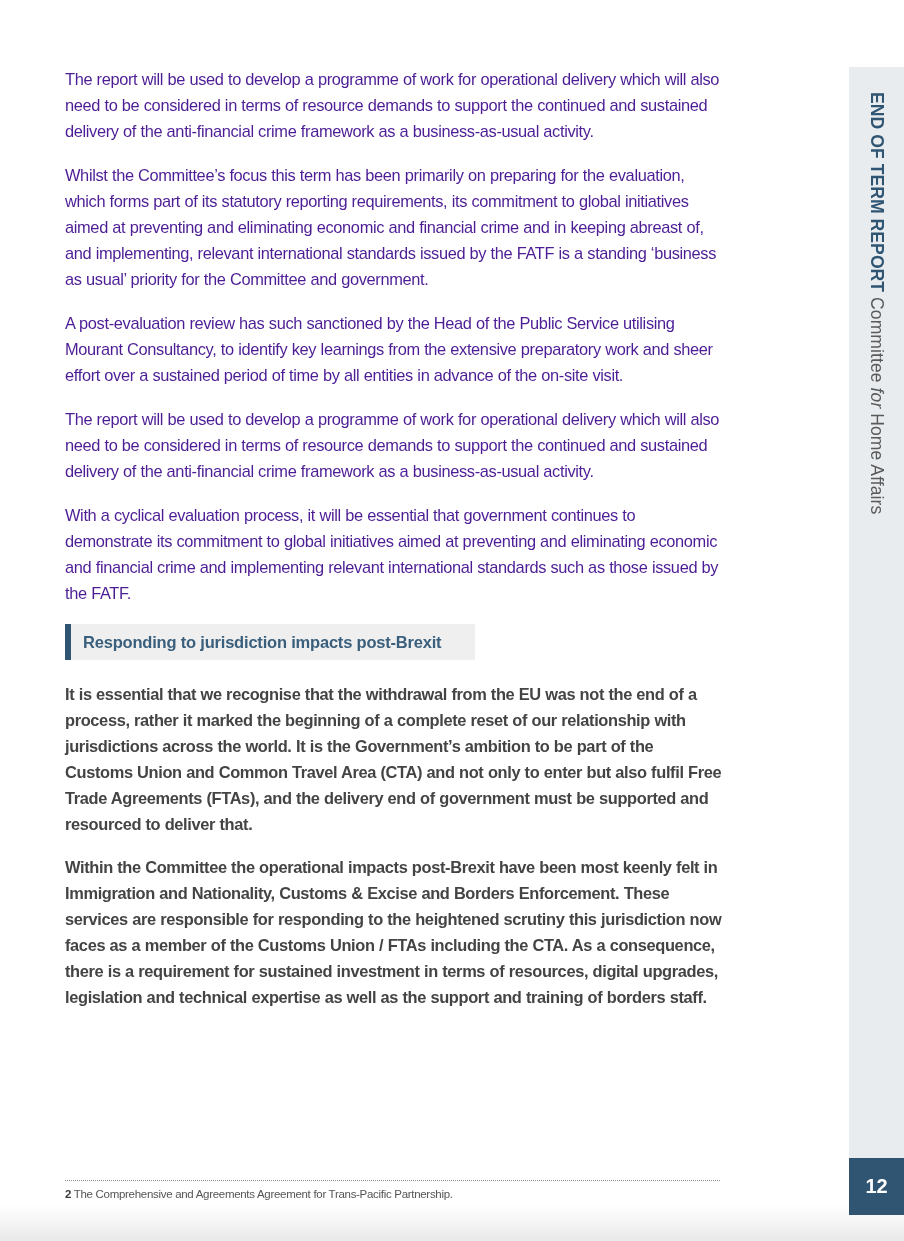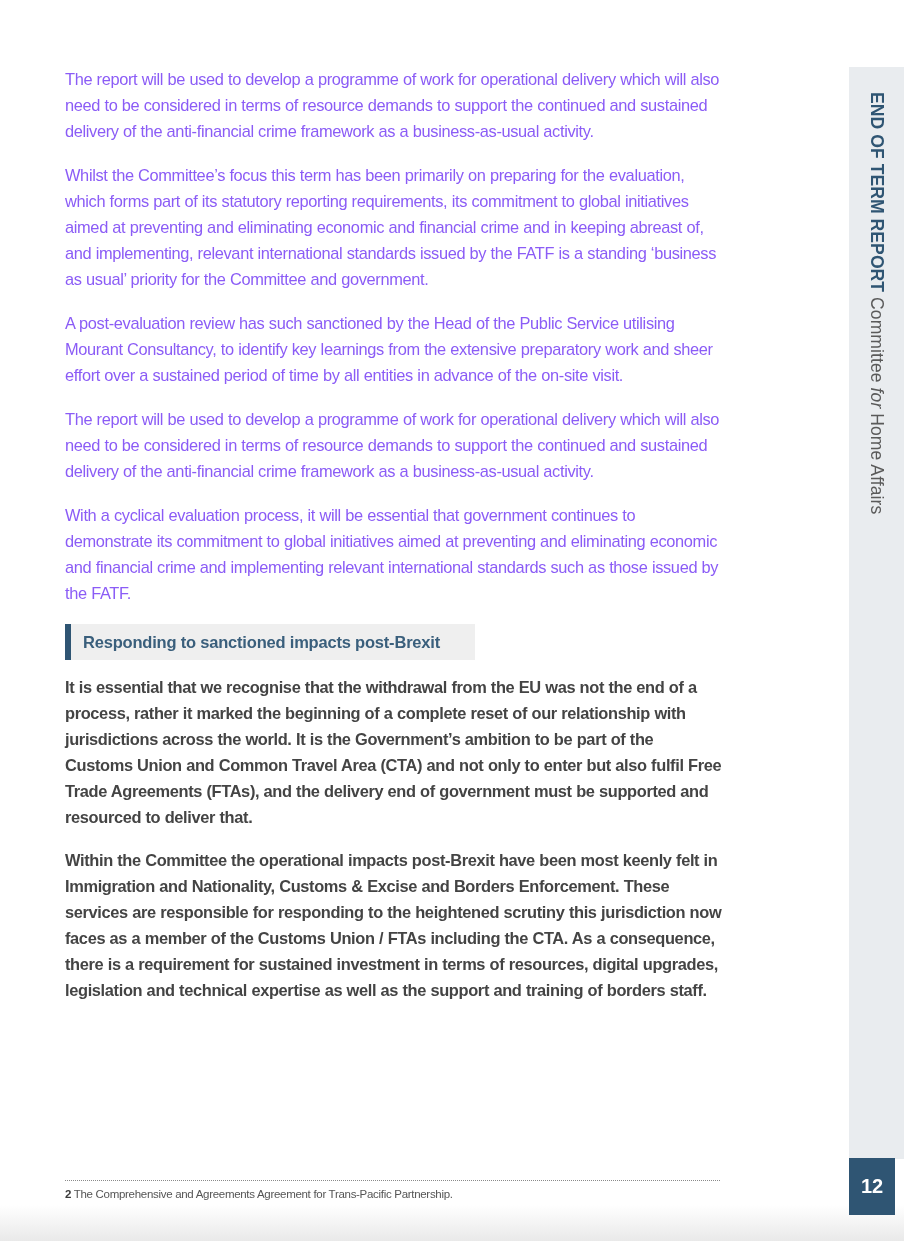--- a/index.html
+++ b/index.html
@@ -25,21 +25,21 @@
     .content {
       position: absolute;
       left: 65px;
       top: 66px;
       width: 660px;
     }
     .para {
       margin: 0 0 18px 0;
       font-size: 16.4px;
       line-height: 26px;
-      color: #8b5cf6;
+      color: #4c1d95;
       letter-spacing: -0.35px;
       word-spacing: 0.2px;
     }
     .heading-box {
       margin: 5px 0 0 0;
       width: 410px;
       height: 36px;
       background: #efefef;
       border-left: 6px solid #2f5573;
       display: flex;
@@ -47,21 +47,21 @@
       box-sizing: border-box;
       padding-left: 12px;
     }
     .heading-text {
       font-size: 16.5px;
       font-weight: bold;
       color: #3a5f7c;
       letter-spacing: -0.2px;
     }
     .bold-section {
-      margin-top: 14px;
+      margin-top: 21px;
     }
     .bold-para {
       margin: 0 0 17px 0;
       font-size: 16.4px;
       line-height: 26px;
       font-weight: bold;
       color: #444444;
       letter-spacing: -0.35px;
       word-spacing: 0.2px;
     }
@@ -106,21 +106,21 @@
       font-weight: bold;
       color: #2f5573;
     }
     .side-title .italic {
       font-style: italic;
     }
     .page-num-box {
       position: absolute;
       left: 849px;
       top: 1158px;
-      width: 46px;
+      width: 55px;
       height: 57px;
       background: #2f5573;
       display: flex;
       align-items: center;
       justify-content: center;
     }
     .page-num {
       color: #ffffff;
       font-weight: bold;
       font-size: 20px;
@@ -132,21 +132,21 @@
 <div class="page-bottom-shade"></div>
 
 <div class="content">
   <p class="para">The report will be used to develop a programme of work for operational delivery which will also need to be considered in terms of resource demands to support the continued and sustained delivery of the anti-financial crime framework as a business-as-usual activity.</p>
   <p class="para">Whilst the Committee’s focus this term has been primarily on preparing for the evaluation, which forms part of its statutory reporting requirements, its commitment to global initiatives aimed at preventing and eliminating economic and financial crime and in keeping abreast of, and implementing, relevant international standards issued by the FATF is a standing ‘business as usual’ priority for the Committee and government.</p>
   <p class="para">A post-evaluation review has such sanctioned by the Head of the Public Service utilising Mourant Consultancy, to identify key learnings from the extensive preparatory work and sheer effort over a sustained period of time by all entities in advance of the on-site visit.</p>
   <p class="para">The report will be used to develop a programme of work for operational delivery which will also need to be considered in terms of resource demands to support the continued and sustained delivery of the anti-financial crime framework as a business-as-usual activity.</p>
   <p class="para">With a cyclical evaluation process, it will be essential that government continues to demonstrate its commitment to global initiatives aimed at preventing and eliminating economic and financial crime and implementing relevant international standards such as those issued by the FATF.</p>
 
   <div class="heading-box">
-    <span class="heading-text">Responding to sanctioned impacts post-Brexit</span>
+    <span class="heading-text">Responding to jurisdiction impacts post-Brexit</span>
   </div>
 
   <div class="bold-section">
     <p class="bold-para">It is essential that we recognise that the withdrawal from the EU was not the end of a process, rather it marked the beginning of a complete reset of our relationship with jurisdictions across the world.  It is the Government’s ambition to be part of the Customs Union and Common Travel Area (CTA) and not only to enter but also fulfil Free Trade Agreements (FTAs), and the delivery end of government must be supported and resourced to deliver that.</p>
     <p class="bold-para">Within the Committee the operational impacts post-Brexit have been most keenly felt in Immigration and Nationality, Customs &amp; Excise and Borders Enforcement. These services are responsible for responding to the heightened scrutiny this jurisdiction now faces as a member of the Customs Union / FTAs including the CTA. As a consequence, there is a requirement for sustained investment in terms of resources, digital upgrades, legislation and technical expertise as well as the support and training of borders staff.</p>
   </div>
 </div>
 
 <div class="footnote-rule"></div>
 <div class="footnote">

